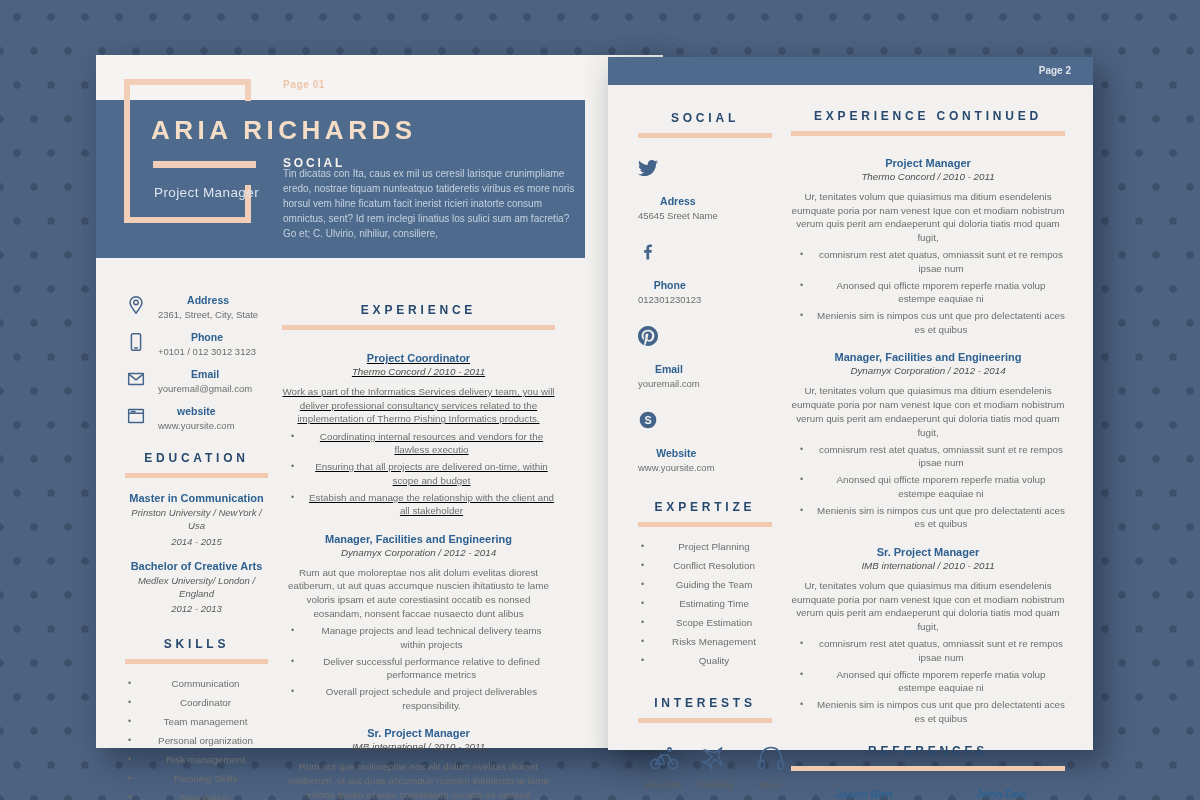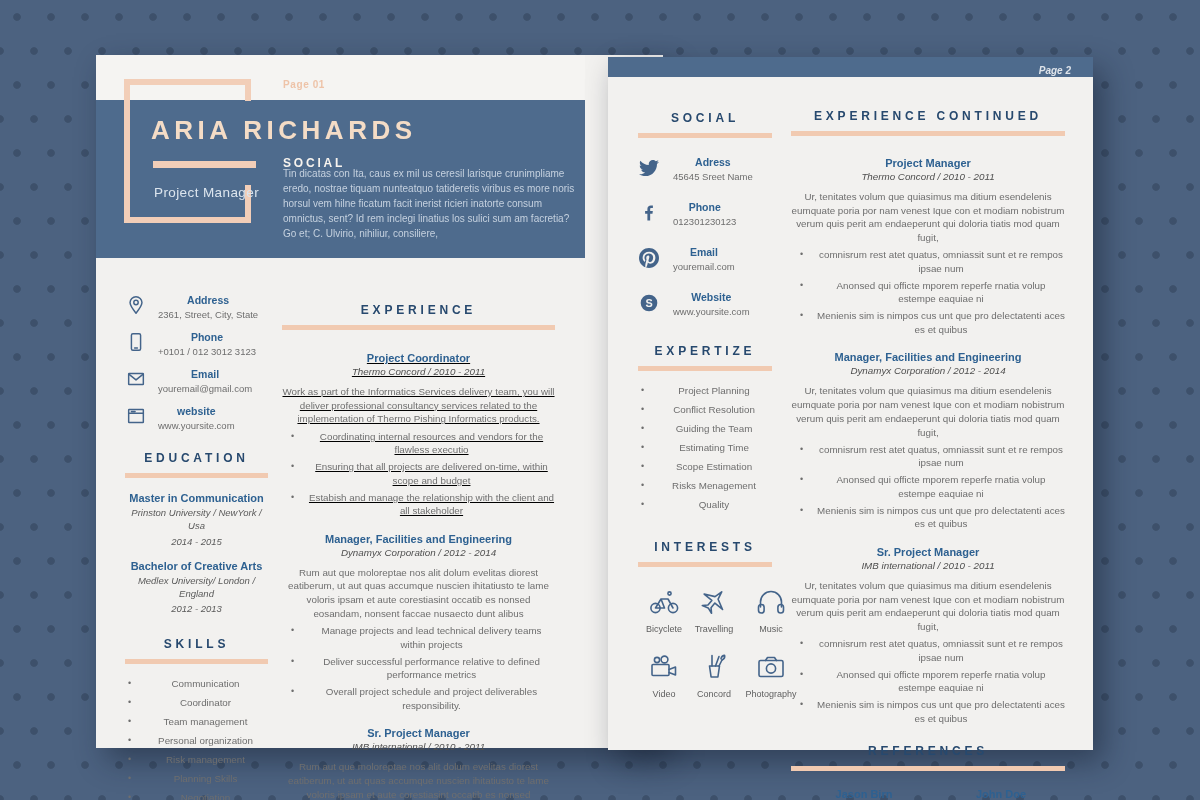--- a/index.html
+++ b/index.html
@@ -49,23 +49,23 @@
   ul.blist li::before{content:"•";position:absolute;left:9px;top:0;font-size:9px;color:#6e6e6e;}
   ul.blist.tight li{padding-left:18px;margin-top:5.5px;}
   ul.blist.tight li::before{left:3px;}
 
   .xp{margin-bottom:15px;}
   .xp-title{font-size:11px;font-weight:bold;color:#2e6191;}
   .xp-co{font-size:9.8px;font-style:italic;color:#4f4f4f;margin-top:2px;}
   .xp-desc{font-size:9.8px;color:#6e6e6e;line-height:1.4;margin-top:8px;}
 
   
-  .p2-topbar{position:absolute;left:0;top:0;width:485px;height:20px;background:#4e6b8d;font-style:italic;}
+  .p2-topbar{position:absolute;left:0;top:0;width:485px;height:28px;background:#4e6b8d;}
   .pagelabel2{position:absolute;right:22px;top:8px;font-size:10px;font-weight:bold;color:#dfe4ea;}
-  .social-item{display:flex;gap:13px;margin-bottom:19px;align-items:flex-start;}
+  .social-item{display:flex;gap:13px;margin-bottom:19px;align-items:flex-start;flex-direction:column;}
   .si-icon{flex:0 0 22px;padding-top:2px;}
 
   .int-grid{display:grid;grid-template-columns:52px 48px 66px;row-gap:16px;margin-top:18px;}
   .int-cell{display:flex;flex-direction:column;align-items:center;gap:7px;}
   .int-label{font-size:9px;color:#5f5f5f;}
 
   .ref-grid{display:grid;grid-template-columns:146px 1fr;row-gap:17px;margin-top:17px;}
   .ref-name{font-size:11px;font-weight:bold;color:#2e6191;}
 
   svg.oicon{stroke:#44648a;fill:none;stroke-width:1.6;stroke-linecap:round;stroke-linejoin:round;}

